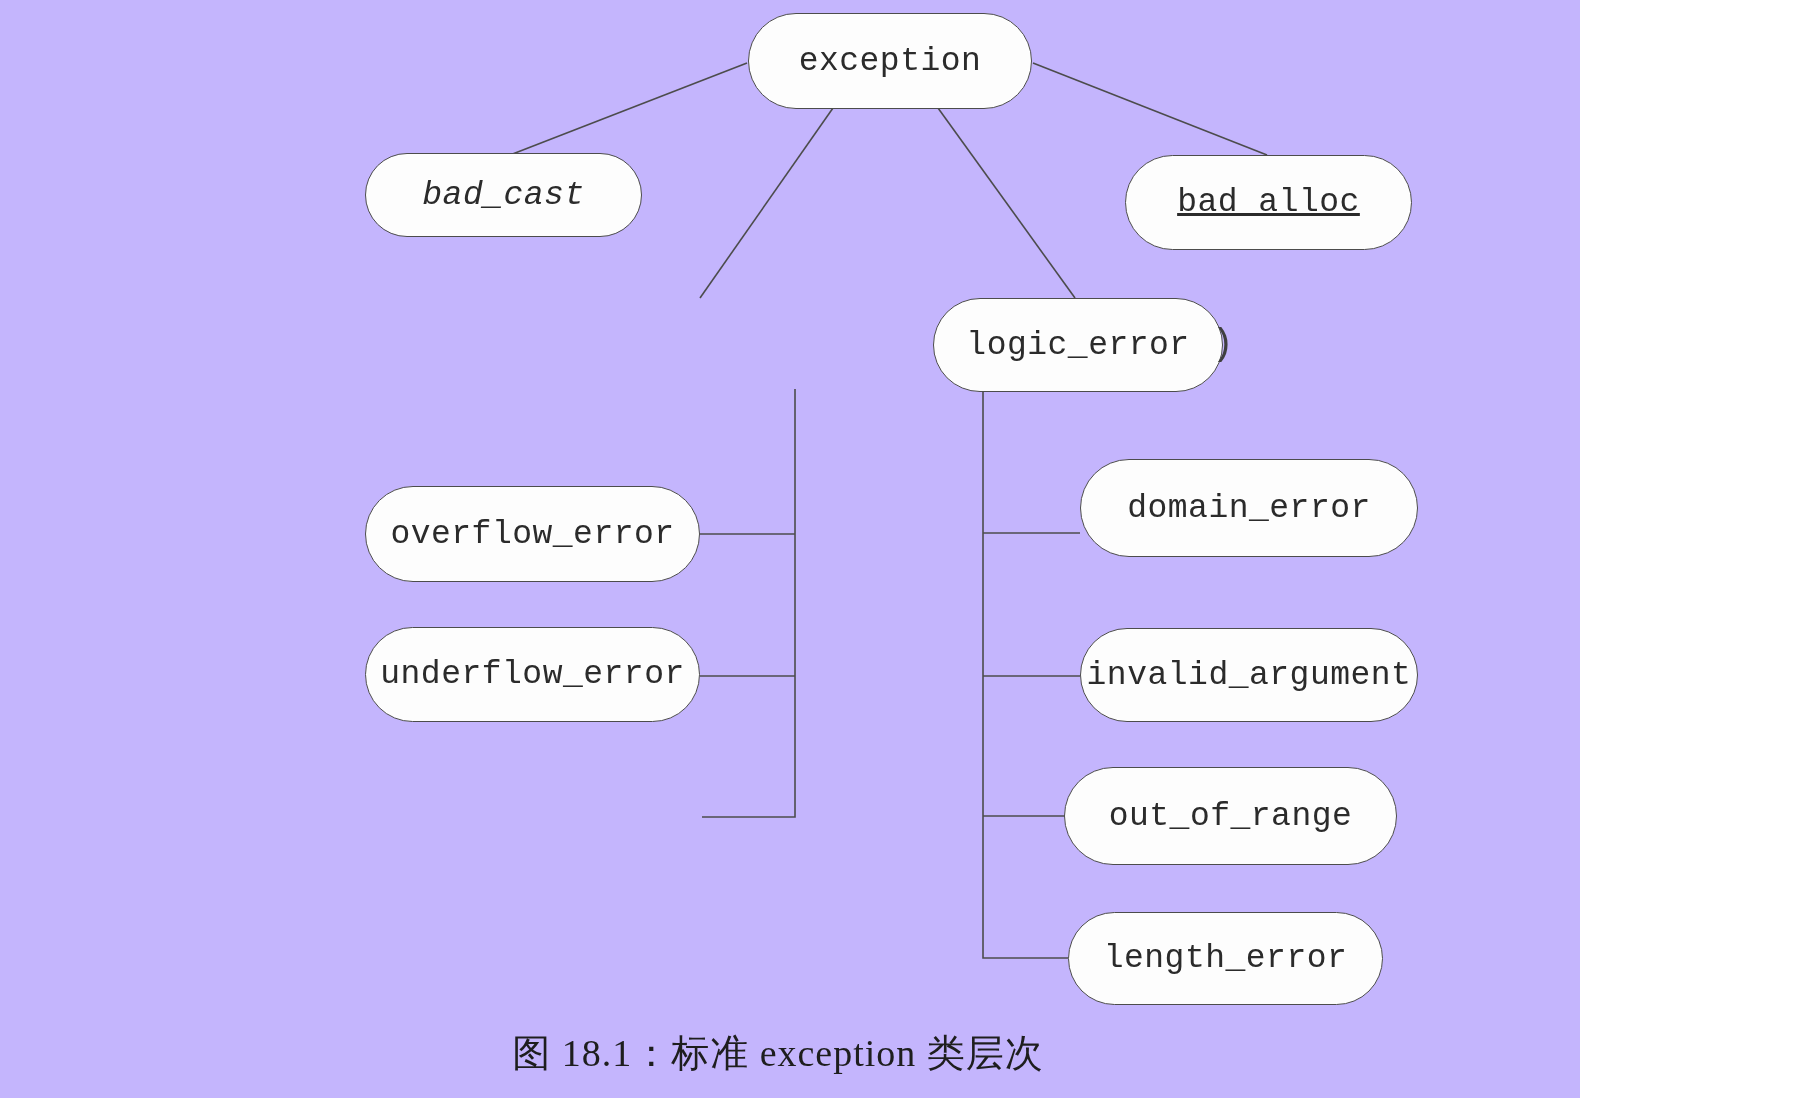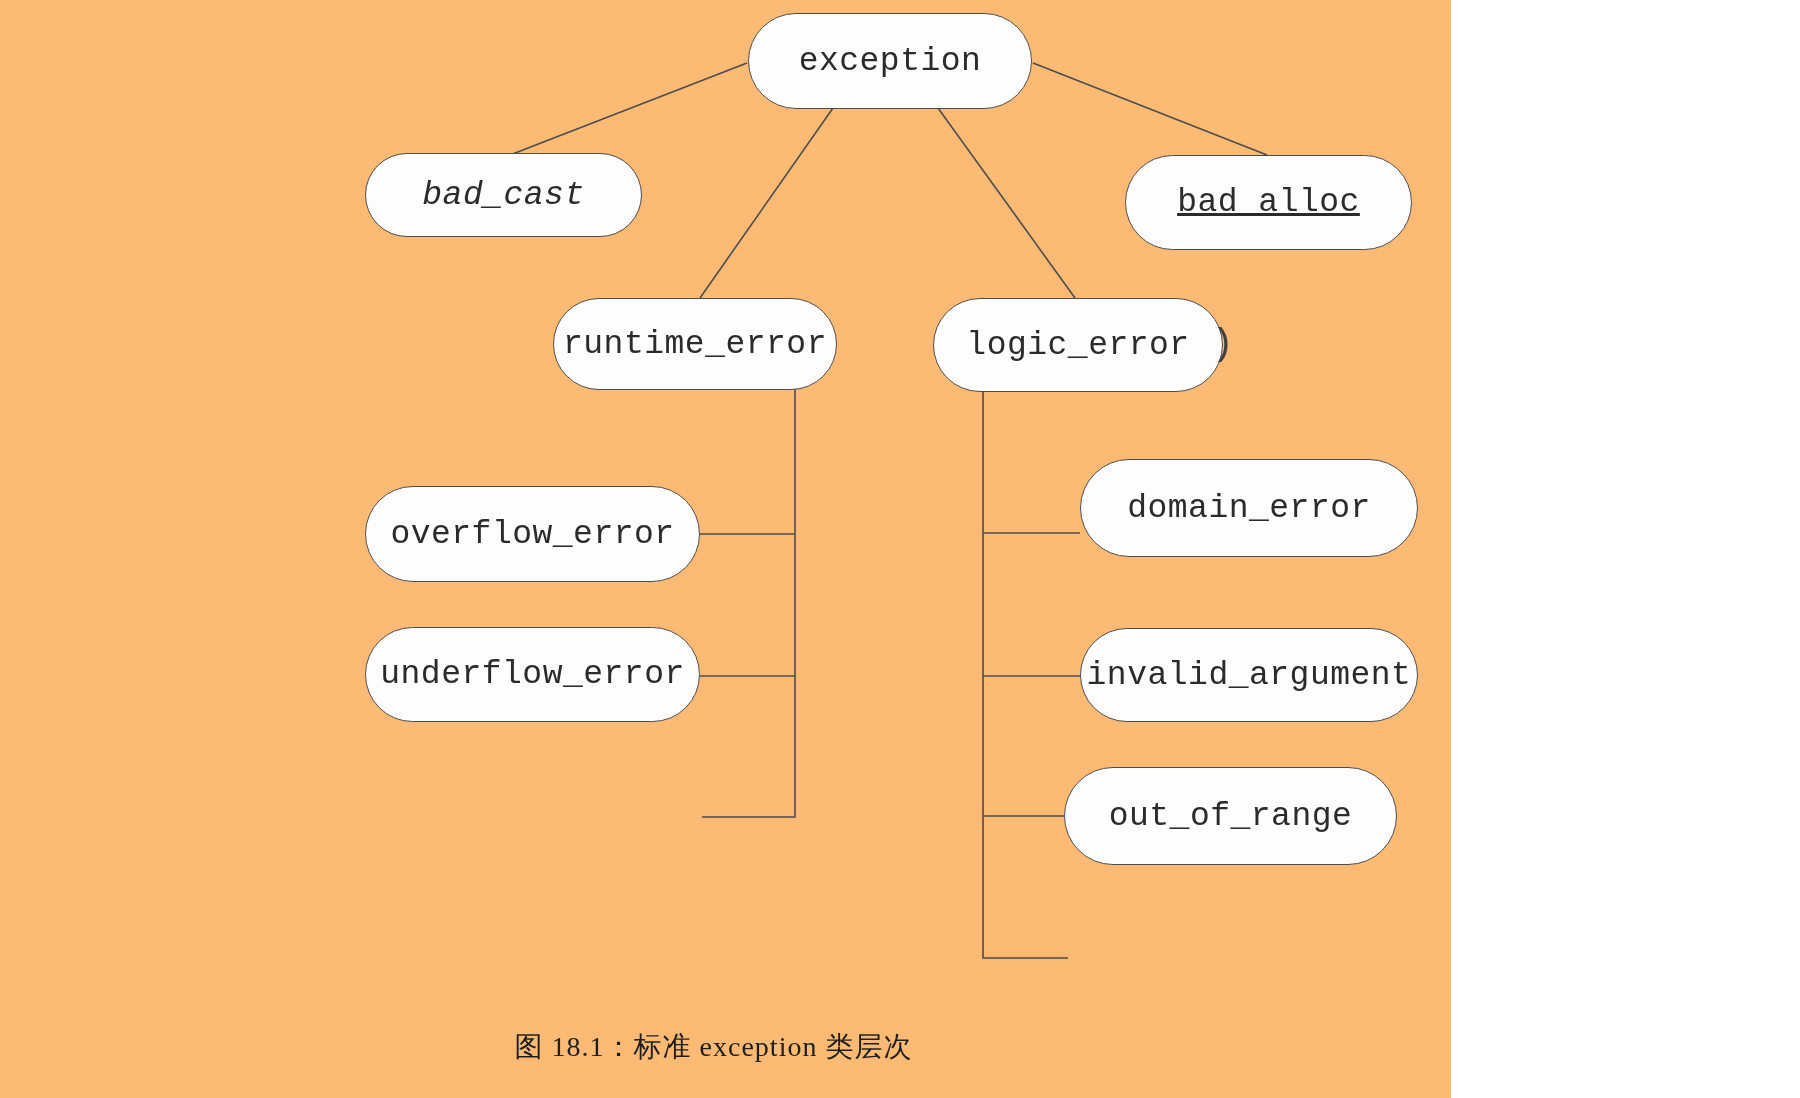--- a/index.html
+++ b/index.html
@@ -2,23 +2,23 @@
 <html><head>
 <meta charset="utf-8">
 <style>
   html, body {
     margin: 0;
     padding: 0;
     background: #ffffff;
   }
   #canvas {
     position: relative;
-    width: 1451px;
+    width: 1580px;
     height: 1098px;
-    background: #fdba74;
+    background: #c4b5fd;
     font-family: "Liberation Mono", "DejaVu Sans Mono", monospace;
     overflow: hidden;
   }
   #edges {
     position: absolute;
     left: 0;
     top: 0;
     width: 1800px;
     height: 1098px;
   }
@@ -58,21 +58,21 @@
     color: #3f3f3f;
     background: transparent;
   }
   .caption {
     position: absolute;
     left: 0;
     right: 24px;
     top: 1028px;
     text-align: center;
     font-family: "Liberation Serif", "DejaVu Serif", serif;
-    font-size: 28px;
+    font-size: 38px;
     color: #1e1e1e;
     letter-spacing: 1px;
   }
 </style>
 </head>
 <body>
 
 <div id="canvas">
 
   <svg id="edges" viewBox="0 0 1800 1098" xmlns="http://www.w3.org/2000/svg" fill="none" stroke="#4c4c4c" stroke-width="1.6">
@@ -93,24 +93,24 @@
     <path d="M983,391 L983,958 L1068,958"></path>
 
     <line x1="983" y1="533" x2="1080" y2="533"></line>
     <line x1="983" y1="676" x2="1080" y2="676"></line>
     <line x1="983" y1="816" x2="1080" y2="816"></line>
   </svg>
 
   <div class="node n-exception">exception</div>
   <div class="node n-bad-cast">bad_cast</div>
   <div class="node n-bad-alloc">bad_alloc</div>
-  <div class="node n-runtime-error">runtime_error</div>
   <div class="node n-logic-error">logic_error</div>
   <span class="stray-paren">)</span>
   <div class="node n-overflow-error">overflow_error</div>
   <div class="node n-underflow-error">underflow_error</div>
   <div class="node n-domain-error">domain_error</div>
   <div class="node n-invalid-argument">invalid_argument</div>
   <div class="node n-out-of-range">out_of_range</div>
+  <div class="node n-length-error">length_error</div>
 
   <div class="caption">图 18.1：标准 exception 类层次</div>
 
 </div>
 
 </body></html>

